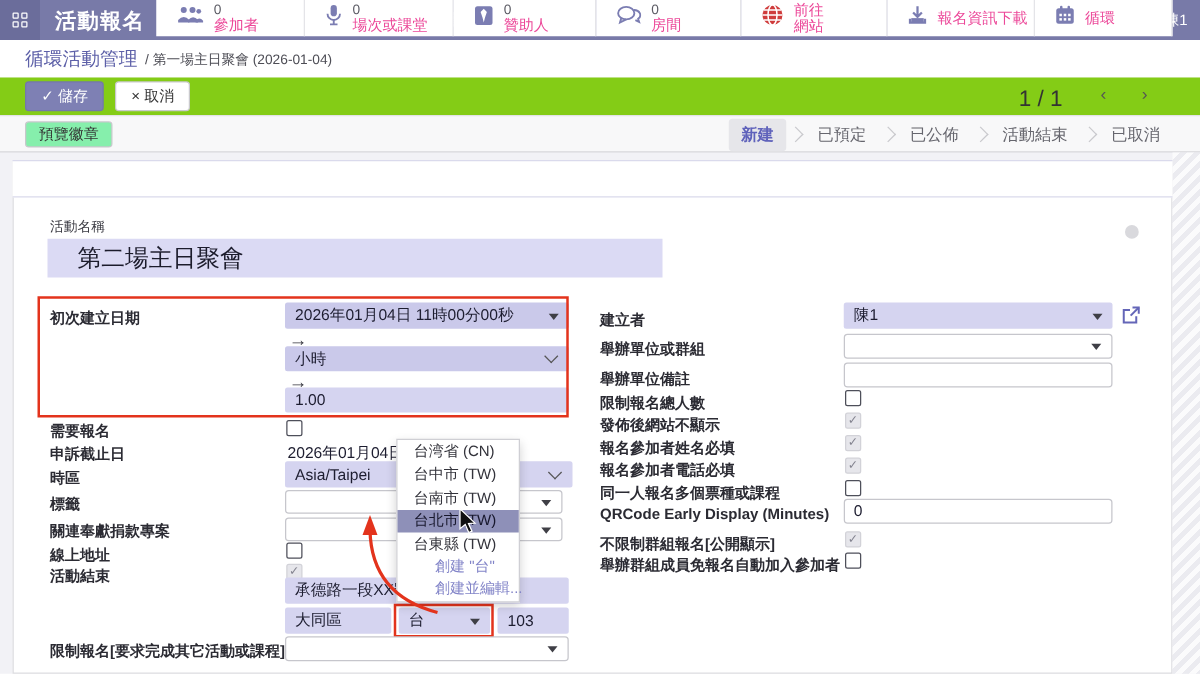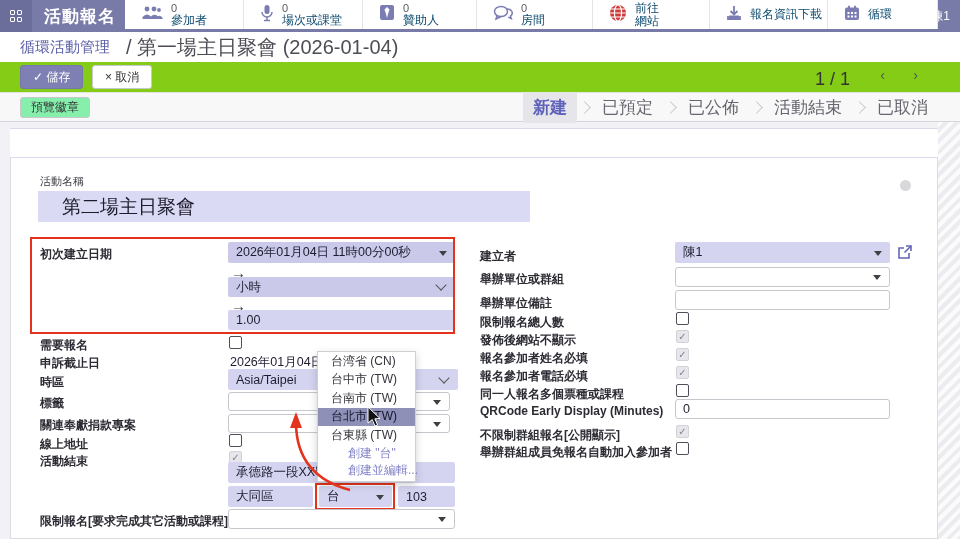--- a/index.html
+++ b/index.html
@@ -16,48 +16,48 @@
   .topmenu span{color:#eceaf5;font-size:12.5px;font-weight:600;cursor:pointer}
   .tright{position:absolute;right:10px;top:0;height:32px;display:flex;align-items:center;gap:14px}
   .badge{position:absolute;top:-5px;right:-7px;background:#1fb5a0;color:#fff;font-size:8.5px;
          width:12px;height:12px;border-radius:50%;display:flex;align-items:center;justify-content:center}
   .avatar{width:20px;height:20px;border-radius:50%;background:#e8833a;color:#fff;font-size:8px;
           display:flex;align-items:center;justify-content:center}
   .uname{color:#fff;font-size:12px;margin-left:-8px}
   
   .bcrow{left:0;top:32px;width:960px;height:30px;background:#fff;display:flex;align-items:center;padding-left:20px;box-sizing:border-box}
   .bclink{color:#5d60a8;font-size:15px;cursor:pointer}
-  .bcrest{color:#4d4d55;font-size:20px;margin-left:16px}
+  .bcrest{color:#4d4d55;font-size:11px;margin-left:6px}
   .toolrow{left:0;top:62px;width:960px;height:30px;background:#84cc16}
   .btn-save{position:absolute;left:20px;top:3px;height:24px;padding:0 12px;background:#7e80b4;color:#fff;
             border:1px solid #7377ab;border-radius:3px;font-size:12px;display:flex;align-items:center;gap:5px;cursor:pointer}
   .btn-cancel{position:absolute;left:92px;top:3px;height:24px;padding:0 12px;background:#fff;color:#333;
             border:1px solid #c9c9cd;border-radius:3px;font-size:12px;display:flex;align-items:center;gap:5px;cursor:pointer}
   .pager{position:absolute;right:110px;top:7px;font-size:18px;color:#333}
   .pgbtn{position:absolute;top:5px;font-size:14px;color:#555;cursor:pointer}
   
   .statusrow{left:0;top:92px;width:960px;height:30px;background:#f8f8f9;border-top:1px solid #e3e3e6;
              border-bottom:1px solid #d6d6da;box-sizing:border-box}
   .btn-preview{position:absolute;left:20px;top:4px;height:21px;padding:0 10px;background:#86efac;border:1px solid #c8c8cc;
                border-radius:3px;font-size:12px;color:#333;display:flex;align-items:center;cursor:pointer}
   .stages{position:absolute;right:22px;top:0;height:29px;display:flex;align-items:center}
-  .stage{font-size:17px;color:#66666e;padding:4px 10px;cursor:pointer;white-space:nowrap}
+  .stage{font-size:13px;color:#66666e;padding:4px 10px;cursor:pointer;white-space:nowrap}
   .stage.active{background:#e6e6ea;border-radius:3px;color:#5f62bb;font-weight:700}
   .ssep{width:8px;height:8px;border-top:1px solid #c9c9cd;border-right:1px solid #c9c9cd;transform:rotate(45deg);margin:0 3px}
   
   .sheet{left:10px;top:128px;width:928px;height:411px;background:#fff;border:1px solid #dcdce0;box-sizing:border-box}
   .stripe-right{left:938px;top:122px;width:22px;height:417px;
      background:repeating-linear-gradient(135deg,#fbfbfc 0 4px,#ebebf0 4px 8px)}
   .statrow{left:10px;top:128px;width:928px;height:30px;background:#fff;border-top:1px solid #dadaec;
            border-bottom:1px solid #dadaec;box-sizing:border-box}
   .statbtn{position:absolute;top:0;height:29px;border-right:1px solid #e4e4e8;display:flex;align-items:center;
            gap:8px;padding-left:16px;box-sizing:border-box;cursor:pointer;background:#fff}
   .statbtn:first-child{border-left:1px solid #e4e4e8}
   .stat-count{font-size:11px;color:#5b5b64;line-height:12px;display:block}
-  .stat-label{font-size:12px;color:#0c4a6e;line-height:13px;display:block;white-space:nowrap}
+  .stat-label{font-size:12px;color:#ec4899;line-height:13px;display:block;white-space:nowrap}
   .stat-label.wrap{white-space:normal;width:34px}
   
   .flabel{font-size:12px;font-weight:700;color:#2b2b33;white-space:nowrap}
   .fsmall{font-size:11px;font-weight:400;color:#3a3a42}
   .fp{background:#d5d4f0;border-radius:2px;display:flex;align-items:center;padding:0 8px;
       font-size:12.5px;color:#1d1d30;box-sizing:border-box}
   .fpd{background:#cac9ea}
   .fw{background:#fff;border:1px solid #c6c6cc;border-radius:3px;box-sizing:border-box}
   .tri{position:absolute;right:8px;top:50%;margin-top:-2px;width:0;height:0;
        border-left:4px solid transparent;border-right:4px solid transparent;border-top:5px solid #3f3f46}

